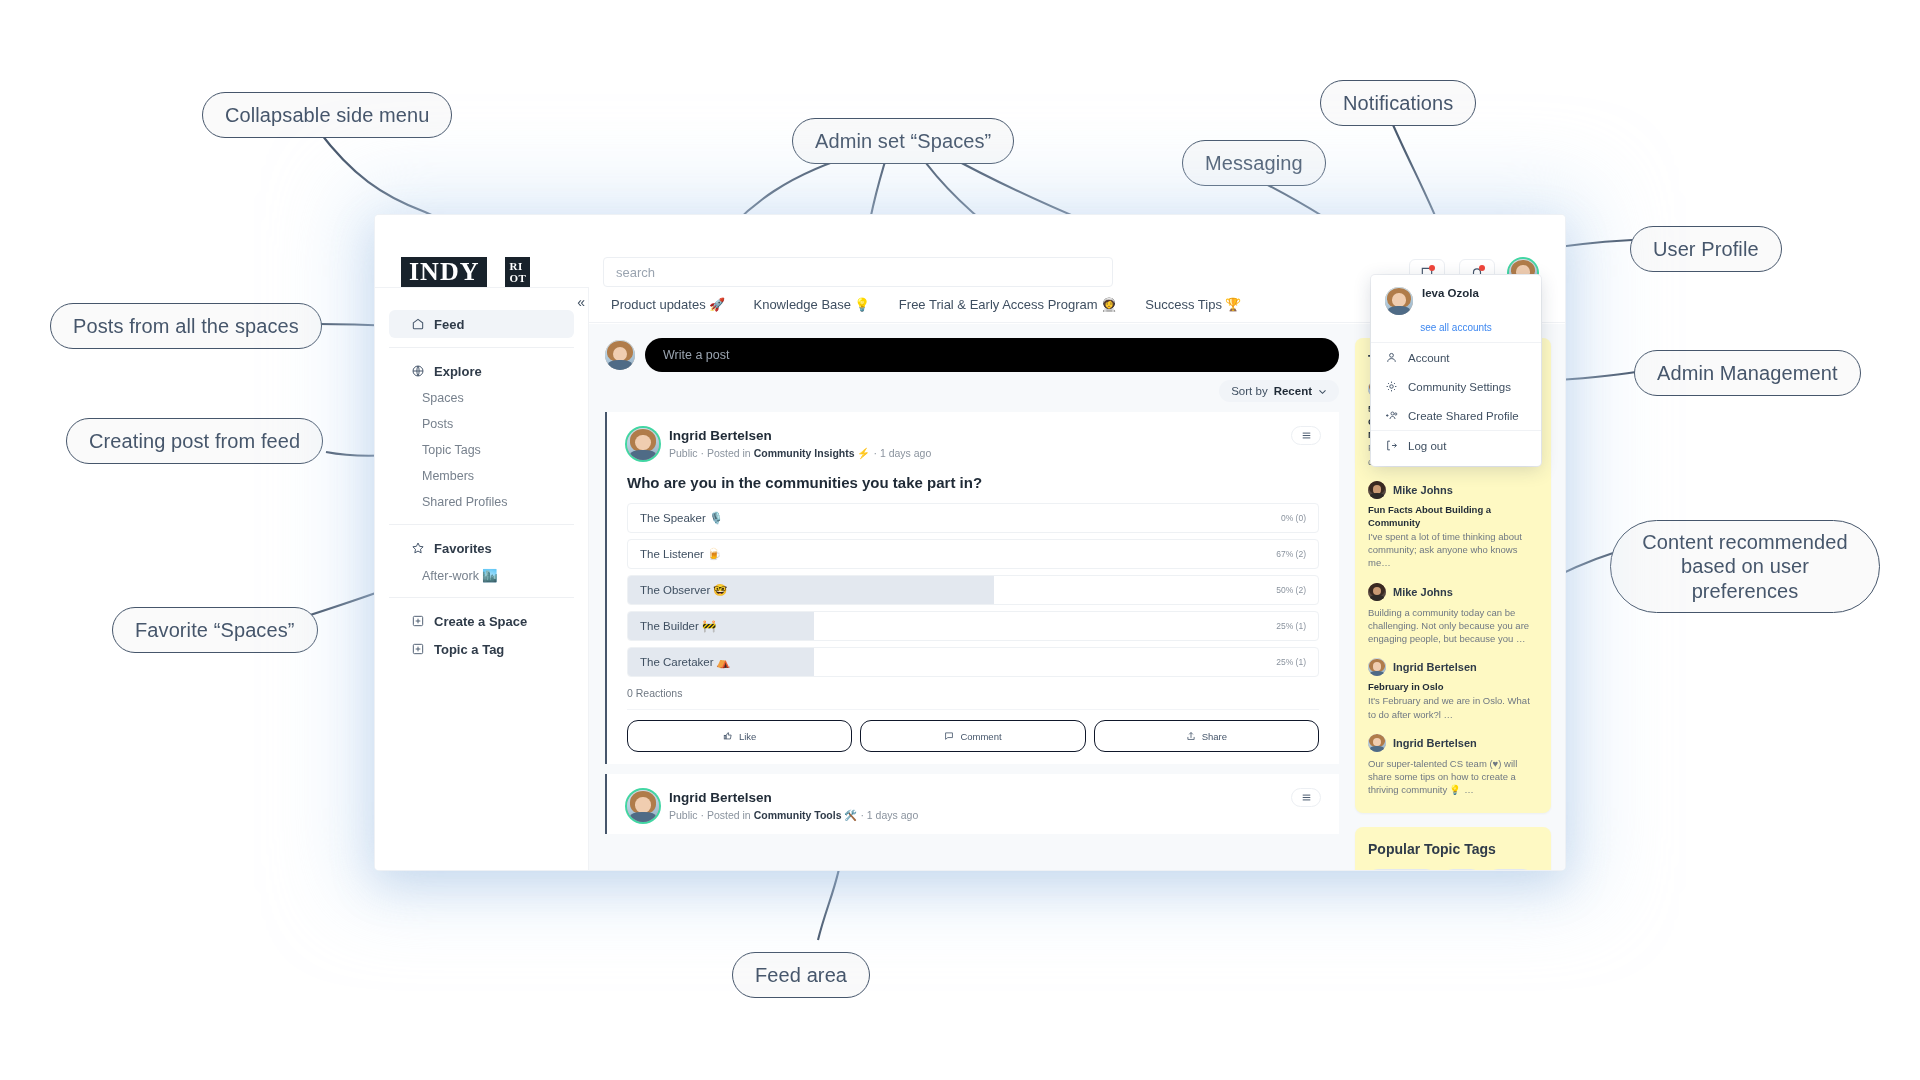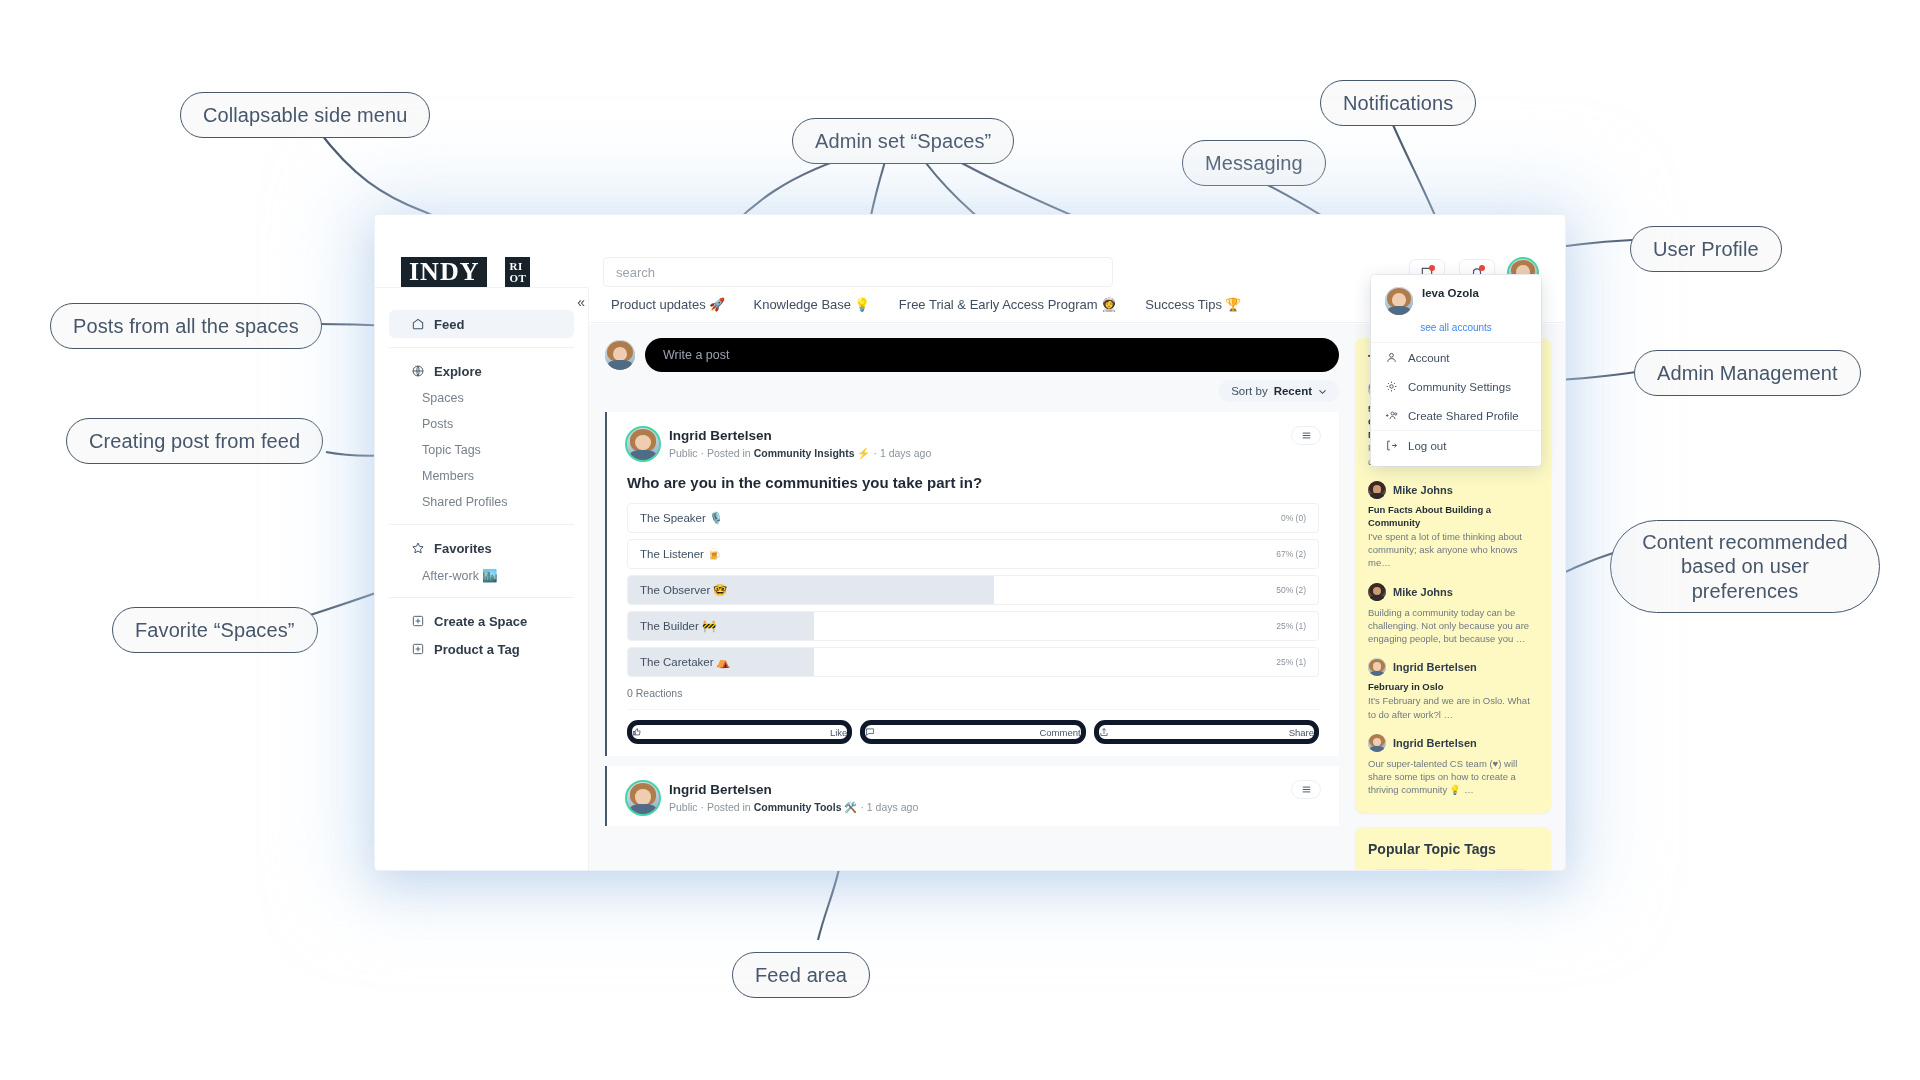--- a/index.html
+++ b/index.html
@@ -146,22 +146,22 @@
     position: relative; height: 30px; border: 1px solid #eef1f4; border-radius: 4px;
     margin-bottom: 6px; display: flex; align-items: center; overflow: hidden;
   }
   .poll-fill { position: absolute; left: 0; top: 0; bottom: 0; background: #e3e8ef; }
   .poll-label { position: relative; font-size: 11.5px; color: #3f4f61; padding-left: 12px; }
   .poll-pct { position: relative; margin-left: auto; font-size: 8.5px; color: #8a939e; padding-right: 12px; }
 
   .reactions { font-size: 10.5px; color: #6f7883; margin-top: 10px; }
   .acts { display: flex; gap: 8px; margin-top: 10px; padding-top: 10px; border-top: 1px solid #f2f4f7; }
   .act {
-    flex: 1; height: 24px; border: 5px solid #0f172a; border-radius: 11px;
-    display: flex; align-items: center; justify-content: space-between; gap: 6px;
+    flex: 1; height: 32px; border: 1px solid #0f172a; border-radius: 11px;
+    display: flex; align-items: center; justify-content: center; gap: 6px;
     font-size: 9.5px; color: #46566b;
   }
 
   
   .rail { width: 210px; background: #f7f9fb; padding: 14px 14px 0 0; }
   .card { background: #fef9c3; border-radius: 8px; padding: 14px 13px; box-shadow: 0 1px 2px rgba(30,50,80,.05); }
   .card + .card { margin-top: 14px; }
   .card h3 { margin: 0 0 12px; font-size: 14px; color: #2f3b49; }
   .rp { margin-bottom: 13px; }
   .rp-head { display: flex; align-items: center; gap: 7px; margin-bottom: 5px; }
@@ -218,21 +218,21 @@
       <circle cx="1524" cy="252" r="8"></circle>
       <circle cx="414" cy="327" r="8"></circle>
       <circle cx="678" cy="372" r="8"></circle>
       <circle cx="400" cy="584" r="8"></circle>
       <circle cx="1528" cy="382" r="8"></circle>
       <circle cx="1478" cy="624" r="8"></circle>
       <circle cx="826" cy="820" r="8"></circle>
     </g>
   </svg>
 
-  <div class="pill" style="left:180px; top:92px;"><span>Collapsable side menu</span></div>
+  <div class="pill" style="left:202px; top:92px;"><span>Collapsable side menu</span></div>
   <div class="pill" style="left:792px; top:118px;"><span>Admin set “Spaces”</span></div>
   <div class="pill" style="left:1182px; top:140px;"><span>Messaging</span></div>
   <div class="pill" style="left:1320px; top:80px;"><span>Notifications</span></div>
   <div class="pill" style="left:1630px; top:226px;"><span>User Profile</span></div>
   <div class="pill" style="left:50px; top:303px;"><span>Posts from all the spaces</span></div>
   <div class="pill" style="left:66px; top:418px;"><span>Creating post from feed</span></div>
   <div class="pill" style="left:112px; top:607px;"><span>Favorite “Spaces”</span></div>
   <div class="pill" style="left:1634px; top:350px;"><span>Admin Management</span></div>
   <div class="pill two" style="left:1610px; top:520px;"><span>Content recommended based on user preferences</span></div>
   <div class="pill" style="left:732px; top:952px;"><span>Feed area</span></div>
@@ -368,21 +368,21 @@
                 <rect x="4" y="4" width="16" height="16" rx="2"></rect>
                 <path d="M12 8v8M8 12h8"></path>
               </svg>
             <span>Create a Space</span>
           </div>
           <div class="side-item">
             <svg class="svgico" viewBox="0 0 24 24" fill="none" stroke="currentColor" stroke-width="1.6">
                 <rect x="4" y="4" width="16" height="16" rx="2"></rect>
                 <path d="M12 8v8M8 12h8"></path>
               </svg>
-            <span>Product a Tag</span>
+            <span>Topic a Tag</span>
           </div>
         </div>
       </div>
 
       <div style="flex:1; display:flex; min-width:0;">
 
         <div style="position:absolute; left:214px; right:0; top:72px; height:36px; background:#fff; border-bottom:1px solid #f0f2f5; display:flex; align-items:center; gap:28px; padding-left:22px; z-index:5;">
           <span style="font-size:13px; color:#3f4f61;">Product updates 🚀</span>
           <span style="font-size:13px; color:#3f4f61;">Knowledge Base 💡</span>
           <span style="font-size:13px; color:#3f4f61;">Free Trial &amp; Early Access Program 👩‍🚀</span>

